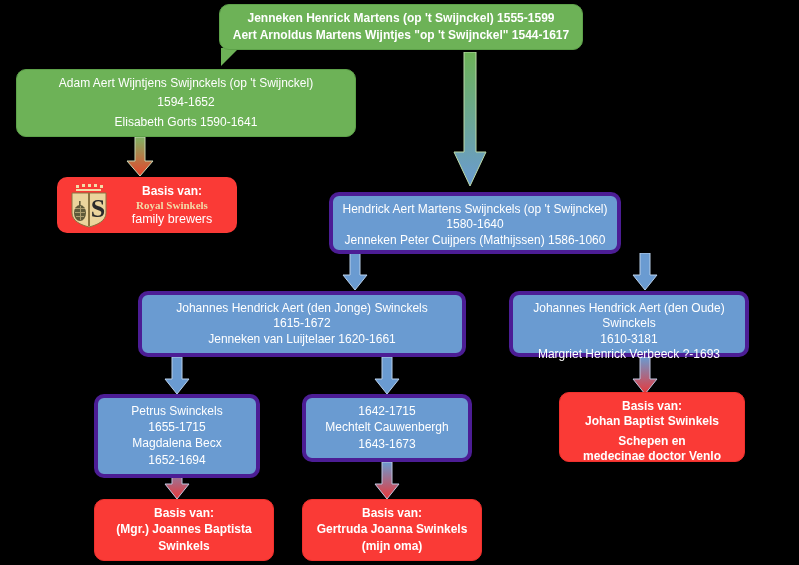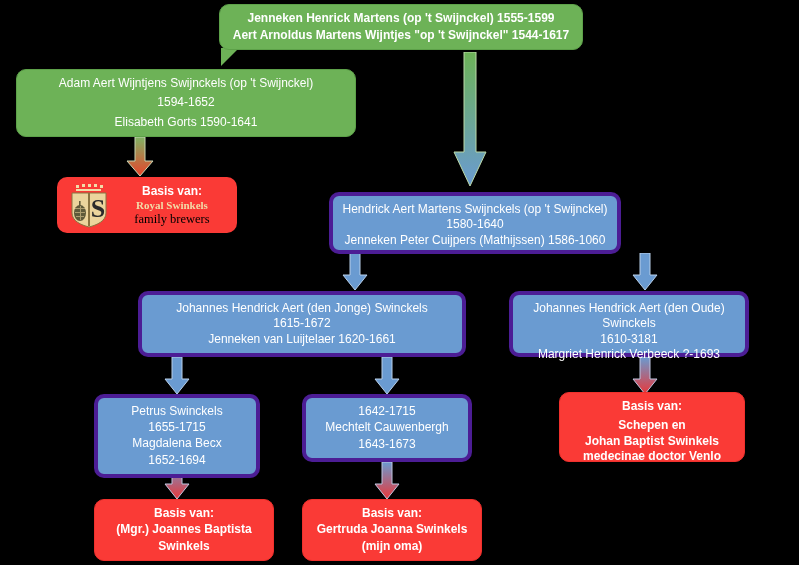--- a/index.html
+++ b/index.html
@@ -58,22 +58,22 @@
   #logo-text{
     flex:1;display:flex;flex-direction:column;align-items:center;
     justify-content:center;color:#fff;text-align:center;
   }
   #logo-text .basis{font-weight:bold;font-size:12px;line-height:1.3;}
   #logo-text .rs{
     font-family:"Liberation Serif","DejaVu Serif",serif;
     font-weight:bold;font-size:11px;color:#F2DCA8;line-height:1.15;
   }
   #logo-text .fb{
-    font-family:Liberation Serif, serif;
-    font-size:12.5px;color:#000000;line-height:1.15;
+    font-family:Liberation Sans, sans-serif;
+    font-size:12.5px;color:#ffffff;line-height:1.15;
   }
 </style>
 </head>
 <body>
 
 <div id="canvas">
 
   <div class="arrow" style="left:219px;top:48px;width:22px;height:22px;">
     <svg width="22" height="22" viewBox="0 0 22 22">
       <path d="M2,0 L20,0 L2,18 Z" fill="#6DB257"></path>
@@ -239,22 +239,22 @@
   </div>
 
   <div class="node blue" style="left:302px;top:394px;width:170px;height:68px;">
     <span class="ln">1642-1715</span>
     <span class="ln">Mechtelt Cauwenbergh</span>
     <span class="ln">1643-1673</span>
   </div>
 
   <div class="node red" style="left:559px;top:392px;width:186px;height:70px;">
     <span class="ln">Basis van:</span>
+    <span class="ln">Johan Baptist Swinkels</span>
     <span class="ln" style="margin-top:4px;">Schepen en</span>
-    <span class="ln">Johan Baptist Swinkels</span>
     <span class="ln">medecinae doctor Venlo</span>
   </div>
 
   <div class="node red" style="left:94px;top:499px;width:180px;height:62px;">
     <span class="ln">Basis van:</span>
     <span class="ln">(Mgr.) Joannes Baptista</span>
     <span class="ln">Swinkels</span>
   </div>
 
   <div class="node red" style="left:302px;top:499px;width:180px;height:62px;">

